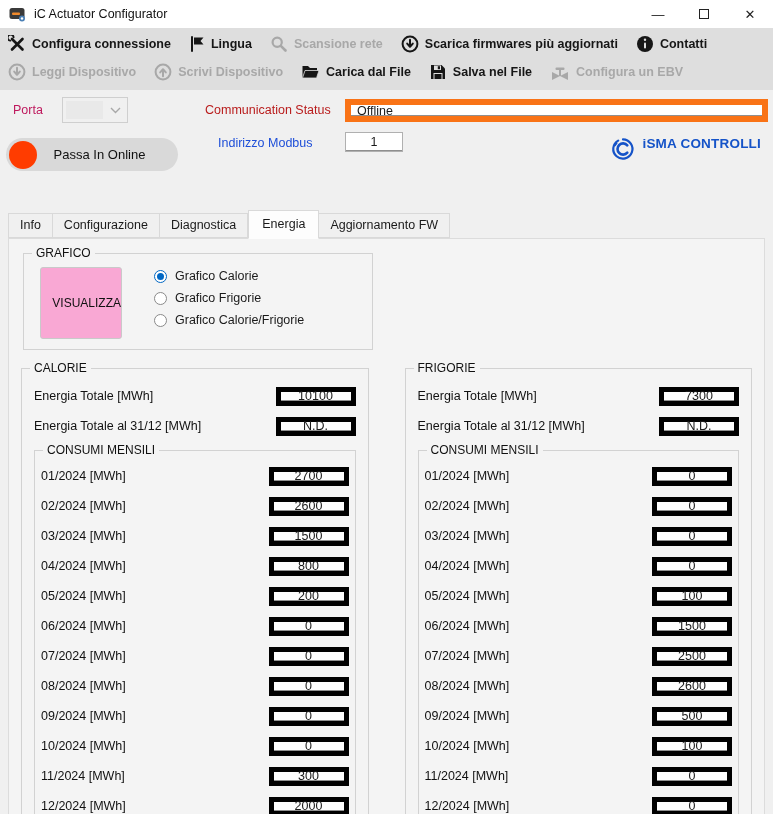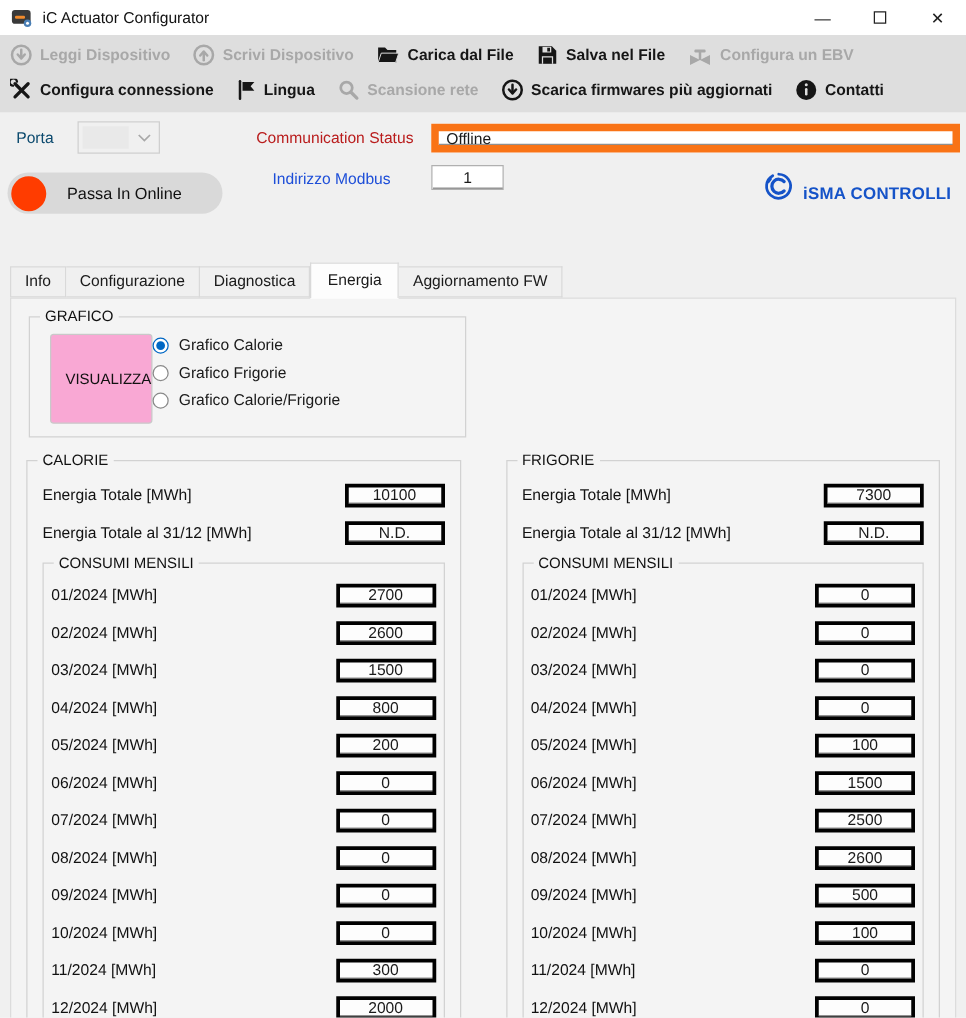--- a/index.html
+++ b/index.html
@@ -19,55 +19,55 @@
   .win-btn { width: 46px; height: 100%; display: flex; align-items: center; justify-content: center; font-size: 13px; color: #222; cursor: default; }
   .max-glyph { width: 10px; height: 10px; border: 1.2px solid #222; }
   
   .toolbar { background: #dedede; padding: 2px 8px 4px; }
   .tool-row { display: flex; align-items: center; height: 28px; gap: 18px; }
   .tool-item { display: inline-flex; align-items: center; gap: 6px; font-weight: 700; font-size: 12.5px; color: #161616; white-space: nowrap; cursor: default; }
   .tool-item.disabled { color: #a8a8a8; }
   .tool-item svg { display: block; }
   
   .conn { position: relative; height: 108px; background: #f0f0f0; }
-  .porta-label { position: absolute; left: 13px; top: 13px; color: #0c4a6e; }
+  .porta-label { position: absolute; left: 13px; top: 13px; color: #be185d; }
   .porta-combo { position: absolute; left: 62px; top: 7px; width: 66px; height: 26px; background: #f0f0f0; border: 1px solid #cfcfcf; display: flex; align-items: center; justify-content: flex-end; padding-right: 6px; }
   .porta-combo .box { position: absolute; left: 3px; top: 3px; right: 24px; bottom: 3px; background: #e9e9e9; }
   .comm-label { position: absolute; left: 205px; top: 13px; color: #b91c1c; }
   .comm-field { position: absolute; left: 345px; top: 9px; right: 5px; height: 23px; background: #fff; border: 6px solid #f97316; box-shadow: inset 0 -2px 0 -1px #8f8f8f; display: flex; align-items: center; padding-left: 6px; font-size: 12.5px; }
   .modbus-label { position: absolute; left: 218px; top: 46px; color: #1d4ed8; }
   .modbus-field { position: absolute; left: 345px; top: 42px; width: 58px; height: 20px; background: #fff; border: 1px solid #b0b0b0; box-shadow: inset 0 -2px 0 -1px #8f8f8f; display: flex; align-items: center; justify-content: center; }
   .online-btn { position: absolute; left: 6px; top: 48px; width: 172px; height: 33px; background: #d9d9d9; border: none; border-radius: 17px; display: flex; align-items: center; cursor: pointer; font-size: 13px; color: #111; font-family: Liberation Sans, sans-serif; }
   .online-dot { width: 28px; height: 28px; border-radius: 50%; margin-left: 3px; flex: 0 0 auto; }
   .online-label { flex: 1; text-align: center; padding-right: 16px; }
-  .brand { position: absolute; right: 12px; top: 46px; display: flex; align-items: flex-end; gap: 6px; }
+  .brand { position: absolute; right: 12px; top: 46px; display: flex; align-items: flex-start; gap: 6px; }
   .brand-name { font-weight: 700; font-size: 13.5px; letter-spacing: 0.2px; }
   
   .tabstrip { display: flex; align-items: flex-end; margin: 12px 0 0 8px; position: relative; z-index: 2; }
   .tab { padding: 4px 11px 5px; background: #f0f0f0; border: 1px solid #d9d9d9; border-left-width: 0; font-size: 12.5px; cursor: pointer; margin-bottom: 0; }
   .tab:first-child { border-left-width: 1px; }
   .tab.active { background: #fdfdfd; border-left-width: 1px; padding: 6px 13px 7px; margin-bottom: -1px; border-bottom: 1px solid #fdfdfd; position: relative; z-index: 3; }
   
   .panel { margin: 0 8px; border: 1px solid #dcdcdc; background: #f4f4f4; height: 580px; padding: 14px 12px 8px; position: relative; z-index: 1; overflow: hidden; }
   .group { position: relative; border: 1px solid #d2d2d2; }
   .legend { position: absolute; top: -8px; left: 8px; background: #f4f4f4; padding: 0 4px; font-size: 12px; color: #111; }
   
-  .grafico { width: 350px; padding: 13px 10px 10px 16px; display: flex; margin-left: 2px; }
+  .grafico { width: 350px; padding: 13px 10px 10px 16px; display: flex; gap: 32px; margin-left: 2px; }
   .visualizza-btn { width: 82px; height: 72px; background: #f9a8d4; border: 1px solid #c9c9c9; border-radius: 3px; font-size: 12px; font-family: inherit; color: #111; cursor: pointer; text-align: right; }
   .radio-list { display: flex; flex-direction: column; gap: 8px; padding-top: 2px; }
   .radio { display: flex; align-items: center; gap: 8px; cursor: pointer; }
   .radio .dot { width: 13px; height: 13px; border-radius: 50%; border: 1px solid #8a8a8a; background: #fff; position: relative; flex: 0 0 auto; }
   .radio.selected .dot { border-color: #0067c4; }
   .radio.selected .dot::after { content: ""; position: absolute; inset: 2px; border-radius: 50%; background: #0067c4; }
   
   .columns { display: flex; gap: 36px; margin-top: 18px; }
   .col-group { flex: 1; padding: 12px 12px 4px; }
   .field-row { display: flex; justify-content: space-between; align-items: center; height: 30px; }
   .field-row .flabel { color: #111; }
-  .vfield { width: 80px; height: 19px; background: #fdfdfd; border: 3px solid #000000; box-shadow: inset 0 -2px 0 -1px #909090; display: flex; align-items: center; justify-content: center; font-size: 12.5px; flex: 0 0 auto; }
+  .vfield { width: 80px; height: 19px; background: #fdfdfd; border: 5px solid #000000; box-shadow: inset 0 -2px 0 -1px #909090; display: flex; align-items: center; justify-content: center; font-size: 12.5px; flex: 0 0 auto; }
   .sub-group { margin-top: 9px; padding: 10px 4px 2px 6px; }
   .sub-group .field-row { padding-right: 2px; }
 </style>
 </head>
 <body>
 
 <div class="titlebar">
   <svg class="app-icon" viewBox="0 0 17 15">
     <rect x="0.5" y="1" width="15" height="11" rx="2.5" fill="#3a3a3a"></rect>
     <rect x="3" y="5.5" width="8" height="2.4" rx="1" fill="#f08a2c"></rect>
@@ -79,20 +79,60 @@
     <div class="win-btn">—</div>
     <div class="win-btn">
         <span class="max-glyph"></span>
       </div>
     <div class="win-btn">✕</div>
   </div>
 </div>
 
 <div class="toolbar">
   <div class="tool-row">
+    <span class="tool-item">
+      <svg width="18" height="18" viewBox="0 0 18 18" fill="none" stroke="currentColor">
+        <path d="M4 14.5 L14.5 4" stroke-width="2.6" stroke-linecap="round"></path>
+        <path d="M4 4 L14.5 14.5" stroke-width="2.6" stroke-linecap="round"></path>
+        <path d="M5.6 2.4 A3 3 0 1 0 2.4 5.6" stroke-width="1.8" stroke-linecap="round"></path>
+      </svg>
+      <span>Configura connessione</span>
+    </span>
+    <span class="tool-item">
+      <svg width="16" height="18" viewBox="0 0 16 18" fill="currentColor">
+        <rect x="2" y="1" width="2" height="16" rx="1"></rect>
+        <path d="M5 2.5 H14.5 L11.5 6 L14.5 9.5 H5 Z"></path>
+      </svg>
+      <span>Lingua</span>
+    </span>
+    <span class="tool-item disabled">
+      <svg width="18" height="18" viewBox="0 0 18 18" fill="none" stroke="currentColor">
+        <circle cx="7.2" cy="7.2" r="4.6" stroke-width="2.2"></circle>
+        <path d="M10.8 10.8 L15.5 15.5" stroke-width="2.6" stroke-linecap="round"></path>
+      </svg>
+      <span>Scansione rete</span>
+    </span>
+    <span class="tool-item">
+      <svg width="18" height="18" viewBox="0 0 18 18" fill="none" stroke="currentColor">
+        <circle cx="9" cy="9" r="7.4" stroke-width="2"></circle>
+        <path d="M9 4.8 V11" stroke-width="2" stroke-linecap="round"></path>
+        <path d="M6.2 8.6 L9 11.8 L11.8 8.6" stroke-width="2" stroke-linecap="round" stroke-linejoin="round"></path>
+      </svg>
+      <span>Scarica firmwares più aggiornati</span>
+    </span>
+    <span class="tool-item">
+      <svg width="18" height="18" viewBox="0 0 18 18">
+        <circle cx="9" cy="9" r="8" fill="currentColor"></circle>
+        <rect x="8" y="7.4" width="2" height="6" rx="1" fill="#dedede"></rect>
+        <circle cx="9" cy="4.8" r="1.2" fill="#dedede"></circle>
+      </svg>
+      <span>Contatti</span>
+    </span>
+  </div>
+  <div class="tool-row">
     <span class="tool-item disabled">
       <svg width="18" height="18" viewBox="0 0 18 18" fill="none" stroke="currentColor">
         <circle cx="9" cy="9" r="7.4" stroke-width="2"></circle>
         <path d="M9 4.8 V11" stroke-width="2" stroke-linecap="round"></path>
         <path d="M6.2 8.6 L9 11.8 L11.8 8.6" stroke-width="2" stroke-linecap="round" stroke-linejoin="round"></path>
       </svg>
       <span>Leggi Dispositivo</span>
     </span>
     <span class="tool-item disabled">
       <svg width="18" height="18" viewBox="0 0 18 18" fill="none" stroke="currentColor">
@@ -120,60 +160,20 @@
       <span>Salva nel File</span>
     </span>
     <span class="tool-item disabled">
       <svg width="20" height="18" viewBox="0 0 20 18" fill="currentColor">
         <path d="M2 9 L10 13 L2 17 Z"></path>
         <path d="M18 9 L10 13 L18 17 Z"></path>
         <rect x="9" y="6.5" width="2" height="6.5"></rect>
         <rect x="5.5" y="4.5" width="9" height="2.4" rx="1"></rect>
       </svg>
       <span>Configura un EBV</span>
-    </span>
-  </div>
-  <div class="tool-row">
-    <span class="tool-item">
-      <svg width="18" height="18" viewBox="0 0 18 18" fill="none" stroke="currentColor">
-        <path d="M4 14.5 L14.5 4" stroke-width="2.6" stroke-linecap="round"></path>
-        <path d="M4 4 L14.5 14.5" stroke-width="2.6" stroke-linecap="round"></path>
-        <path d="M5.6 2.4 A3 3 0 1 0 2.4 5.6" stroke-width="1.8" stroke-linecap="round"></path>
-      </svg>
-      <span>Configura connessione</span>
-    </span>
-    <span class="tool-item">
-      <svg width="16" height="18" viewBox="0 0 16 18" fill="currentColor">
-        <rect x="2" y="1" width="2" height="16" rx="1"></rect>
-        <path d="M5 2.5 H14.5 L11.5 6 L14.5 9.5 H5 Z"></path>
-      </svg>
-      <span>Lingua</span>
-    </span>
-    <span class="tool-item disabled">
-      <svg width="18" height="18" viewBox="0 0 18 18" fill="none" stroke="currentColor">
-        <circle cx="7.2" cy="7.2" r="4.6" stroke-width="2.2"></circle>
-        <path d="M10.8 10.8 L15.5 15.5" stroke-width="2.6" stroke-linecap="round"></path>
-      </svg>
-      <span>Scansione rete</span>
-    </span>
-    <span class="tool-item">
-      <svg width="18" height="18" viewBox="0 0 18 18" fill="none" stroke="currentColor">
-        <circle cx="9" cy="9" r="7.4" stroke-width="2"></circle>
-        <path d="M9 4.8 V11" stroke-width="2" stroke-linecap="round"></path>
-        <path d="M6.2 8.6 L9 11.8 L11.8 8.6" stroke-width="2" stroke-linecap="round" stroke-linejoin="round"></path>
-      </svg>
-      <span>Scarica firmwares più aggiornati</span>
-    </span>
-    <span class="tool-item">
-      <svg width="18" height="18" viewBox="0 0 18 18">
-        <circle cx="9" cy="9" r="8" fill="currentColor"></circle>
-        <rect x="8" y="7.4" width="2" height="6" rx="1" fill="#dedede"></rect>
-        <circle cx="9" cy="4.8" r="1.2" fill="#dedede"></circle>
-      </svg>
-      <span>Contatti</span>
     </span>
   </div>
 </div>
 
 <div class="conn">
   <span class="porta-label">Porta</span>
   <div class="porta-combo">
     <span class="box"></span>
     <svg width="11" height="7" viewBox="0 0 11 7" fill="none" stroke="#a8a8a8">
       <path d="M1 1 L5.5 5.5 L10 1" stroke-width="1.4"></path>

